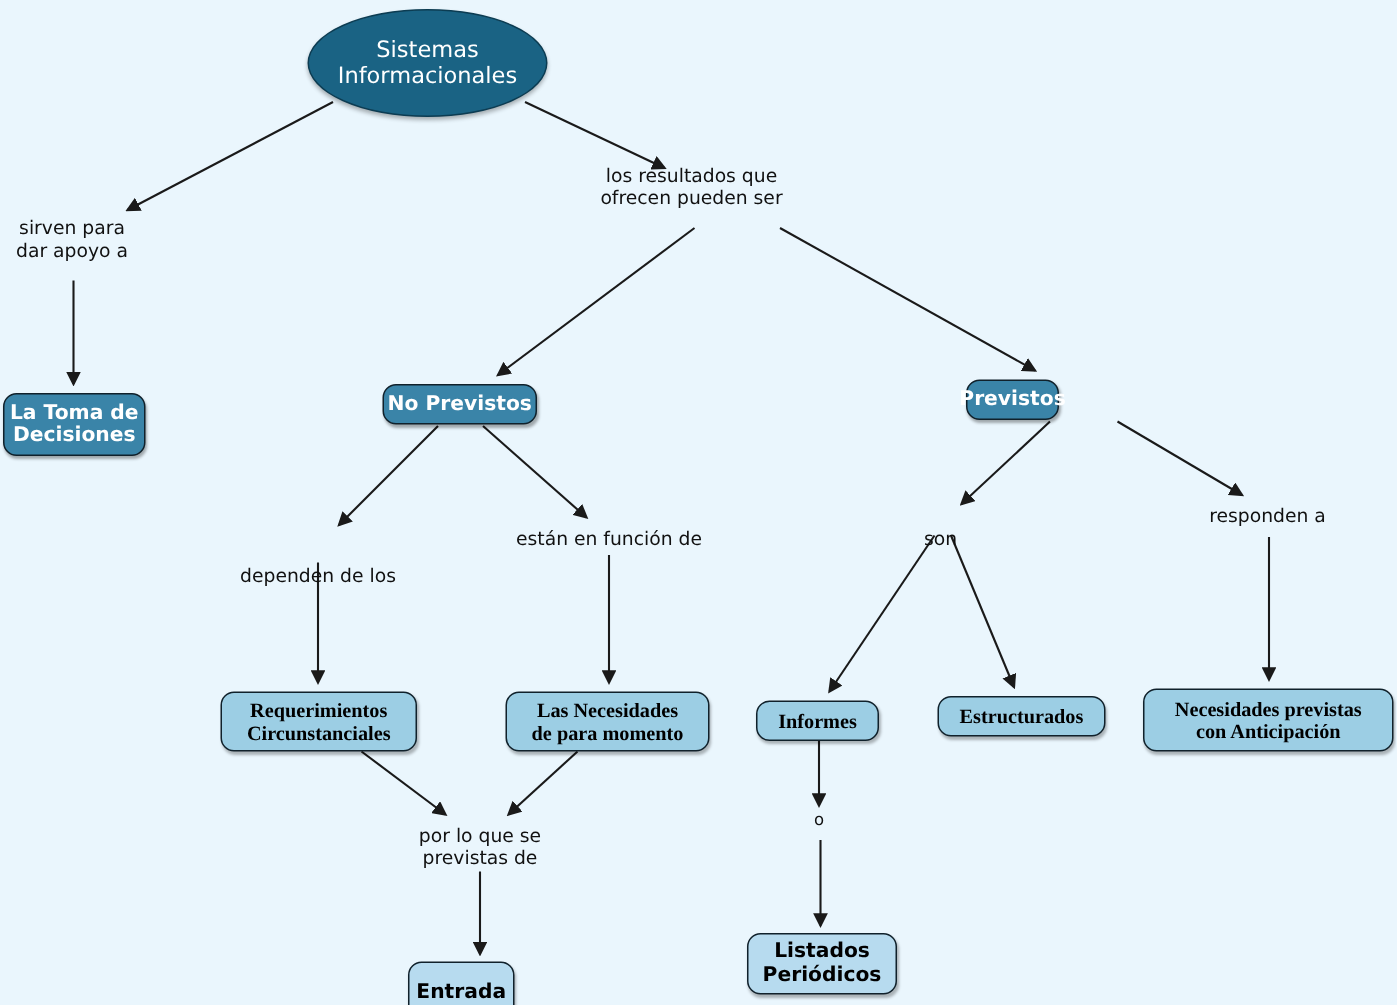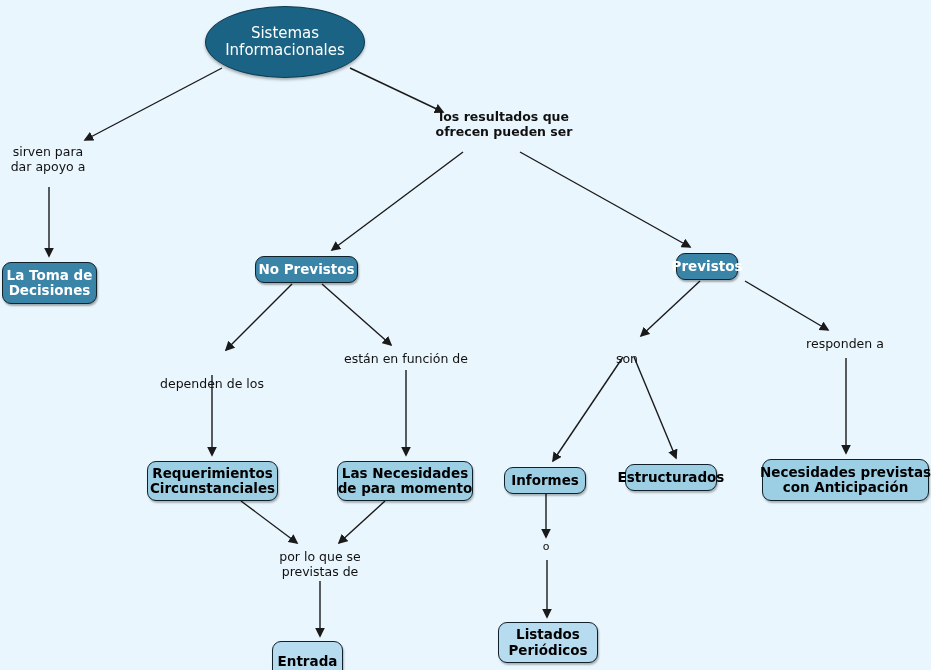--- a/index.html
+++ b/index.html
@@ -57,20 +57,21 @@
   }
   
   .node.light {
     border-radius: 9px;
     background: #9ccee4;
     border: 1.5px solid #10212b;
     color: #000000;
     font-weight: bold;
     font-size: 13.5px;
     box-shadow: 1px 2px 2px rgba(0,0,0,0.28);
+    font-family: Liberation Serif, serif;
   }
   .node.pale {
     border-radius: 9px;
     background: #b7dbef;
     border: 1.5px solid #10212b;
     color: #000000;
     font-weight: bold;
     font-size: 13.5px;
     box-shadow: 1px 2px 2px rgba(0,0,0,0.28);
   }
@@ -149,60 +150,60 @@
 
   <div class="node dark" style="left:2px; top:262px; width:95px; height:42px;">
     <span>La Toma de
 Decisiones</span>
   </div>
 
   <div class="node dark" style="left:255px; top:256px; width:103px; height:27px;">
     <span>No Previstos</span>
   </div>
 
-  <div class="node dark" style="left:676px; top:253px; width:62px; height:27px;">
+  <div class="node dark" style="left:644px; top:253px; width:62px; height:27px;">
     <span>Previstos</span>
   </div>
 
   <div class="node light" style="left:147px; top:461px; width:131px; height:40px;">
     <span>Requerimientos
 Circunstanciales</span>
   </div>
 
   <div class="node light" style="left:337px; top:461px; width:136px; height:40px;">
     <span>Las Necesidades
 de para momento</span>
   </div>
 
   <div class="node light" style="left:504px; top:467px; width:82px; height:27px;">
     <span>Informes</span>
   </div>
 
-  <div class="node light" style="left:625px; top:464px; width:92px; height:27px;align-items:center;">
+  <div class="node light" style="left:625px; top:464px; width:112px; height:27px;align-items:center;">
     <span>Estructurados</span>
   </div>
 
   <div class="node light" style="left:762px; top:459px; width:167px; height:42px;">
     <span>Necesidades previstas
 con Anticipación</span>
   </div>
 
   <div class="node pale" style="left:272px; top:641px; width:71px; height:42px;">
     <span>Entrada</span>
   </div>
 
   <div class="node pale" style="left:498px; top:622px; width:100px; height:41px;">
     <span>Listados
 Periódicos</span>
   </div>
 
   <div class="edge-label" style="left:48px; top:145px;">sirven para
 dar apoyo a</div>
 
-  <div class="edge-label" style="left:504px; top:110px;font-weight:bold;">los resultados que
+  <div class="edge-label" style="left:461px; top:110px;">los resultados que
 ofrecen pueden ser</div>
 
   <div class="edge-label" style="left:212px; top:377px;">dependen de los</div>
 
   <div class="edge-label" style="left:406px; top:352px;">están en función de</div>
 
   <div class="edge-label" style="left:627px; top:352px;">son</div>
 
   <div class="edge-label" style="left:845px; top:337px;">responden a</div>
 

